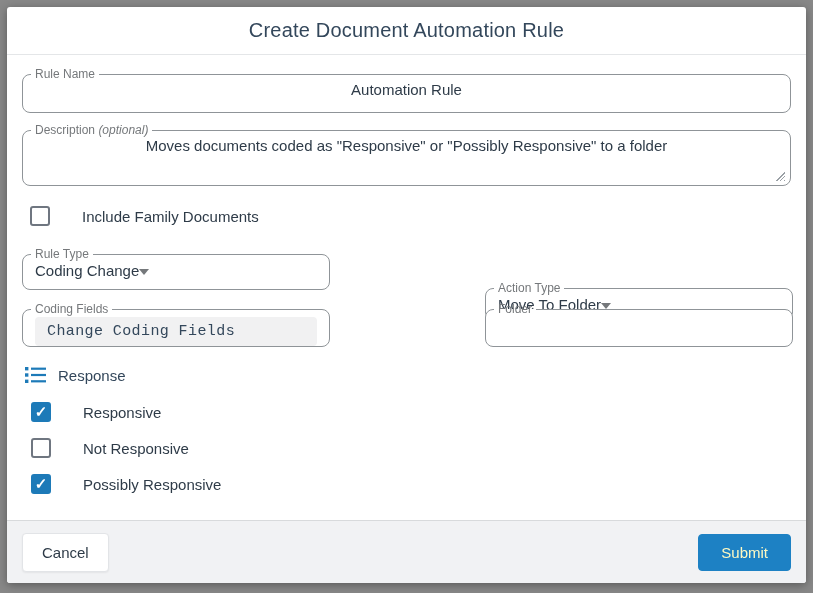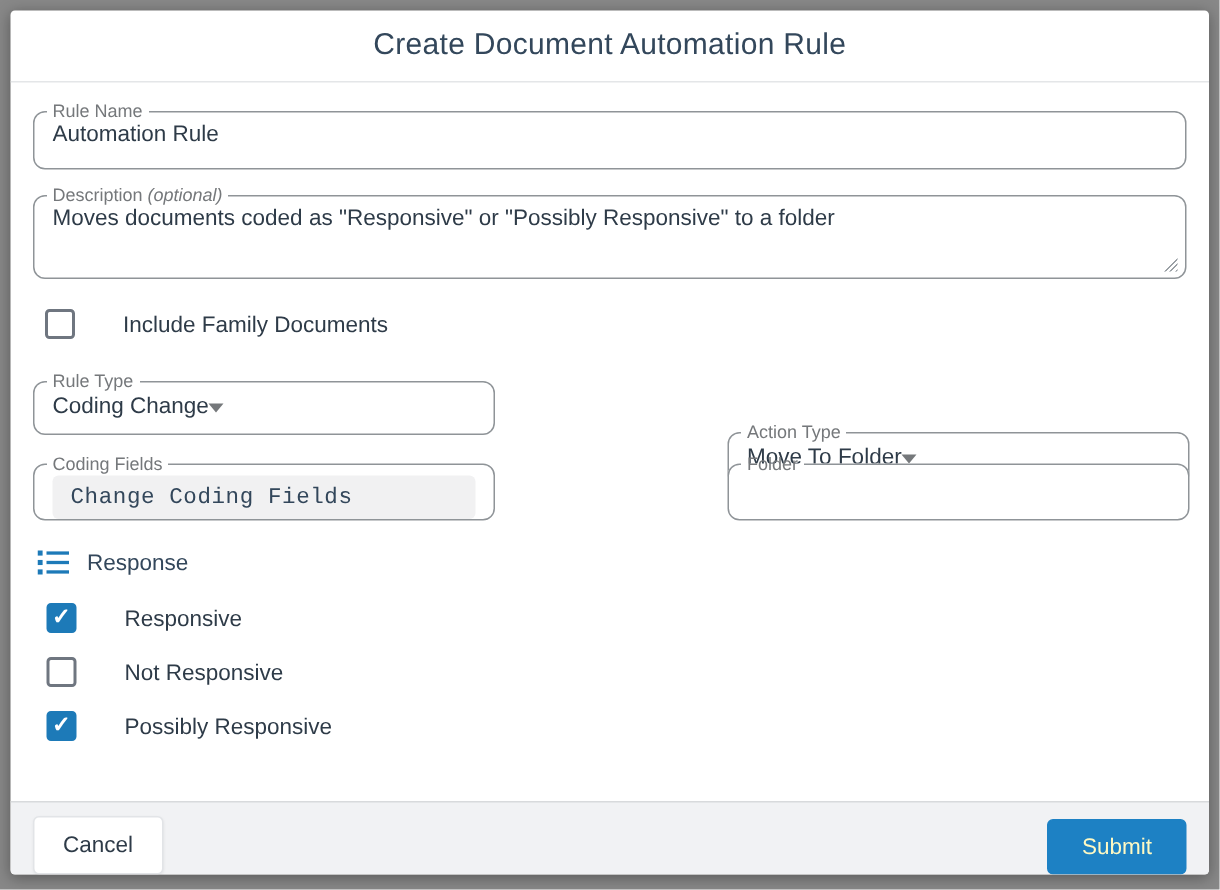--- a/index.html
+++ b/index.html
@@ -59,20 +59,21 @@
 
   .text-input {
     border: none;
     outline: none;
     width: calc(100% - 24px);
     margin: 1px 12px 0 12px;
     font-family: "Liberation Sans", sans-serif;
     font-size: 15px;
     color: #2e3b48;
     background: transparent;
+    text-align: center;
   }
   textarea.text-input {
     resize: none;
     height: 38px;
     margin-top: 0;
     line-height: 1.35;
   }
   .resize-grip {
     position: absolute;
     right: 5px; bottom: 4px;
@@ -153,25 +154,25 @@
     display: flex;
     align-items: center;
     gap: 12px;
   }
   .response-title { font-size: 15px; color: #33475b; }
   .list-icon { display: block; }
 
   .modal-footer {
     position: absolute;
     left: 0; right: 0; bottom: 0;
-    height: 49px;
+    height: 63px;
     background: #f1f2f4;
     border-top: 1px solid #d8dadc;
     display: flex;
-    align-items: flex-end;
+    align-items: center;
     justify-content: space-between;
     padding: 0 15px;
   }
   .btn {
     font-family: "Liberation Sans", sans-serif;
     font-size: 15px;
     border-radius: 4px;
     padding: 10px 19px;
     cursor: pointer;
   }

